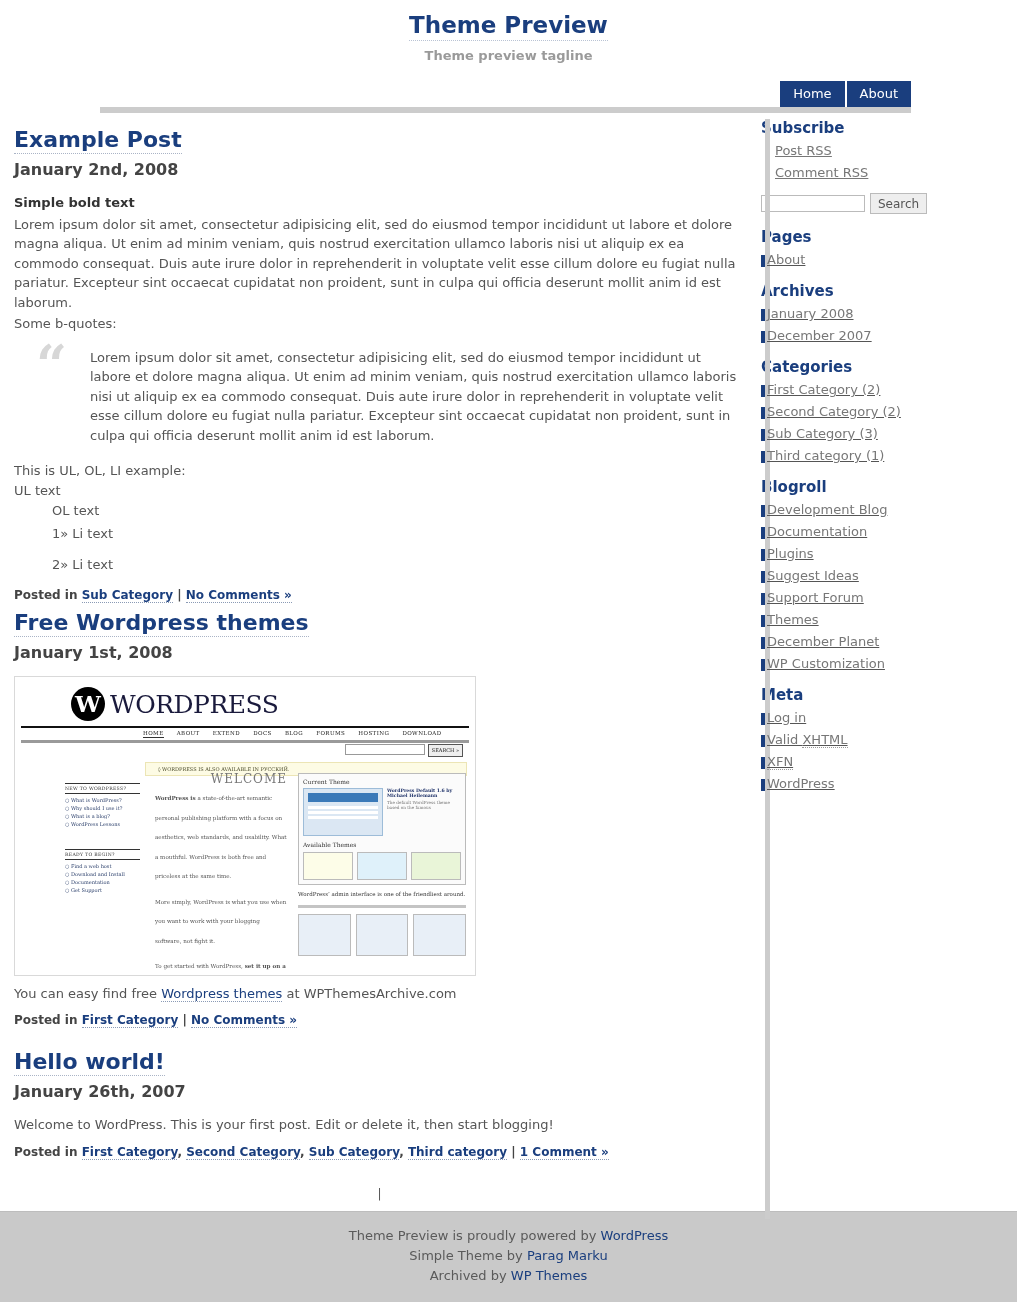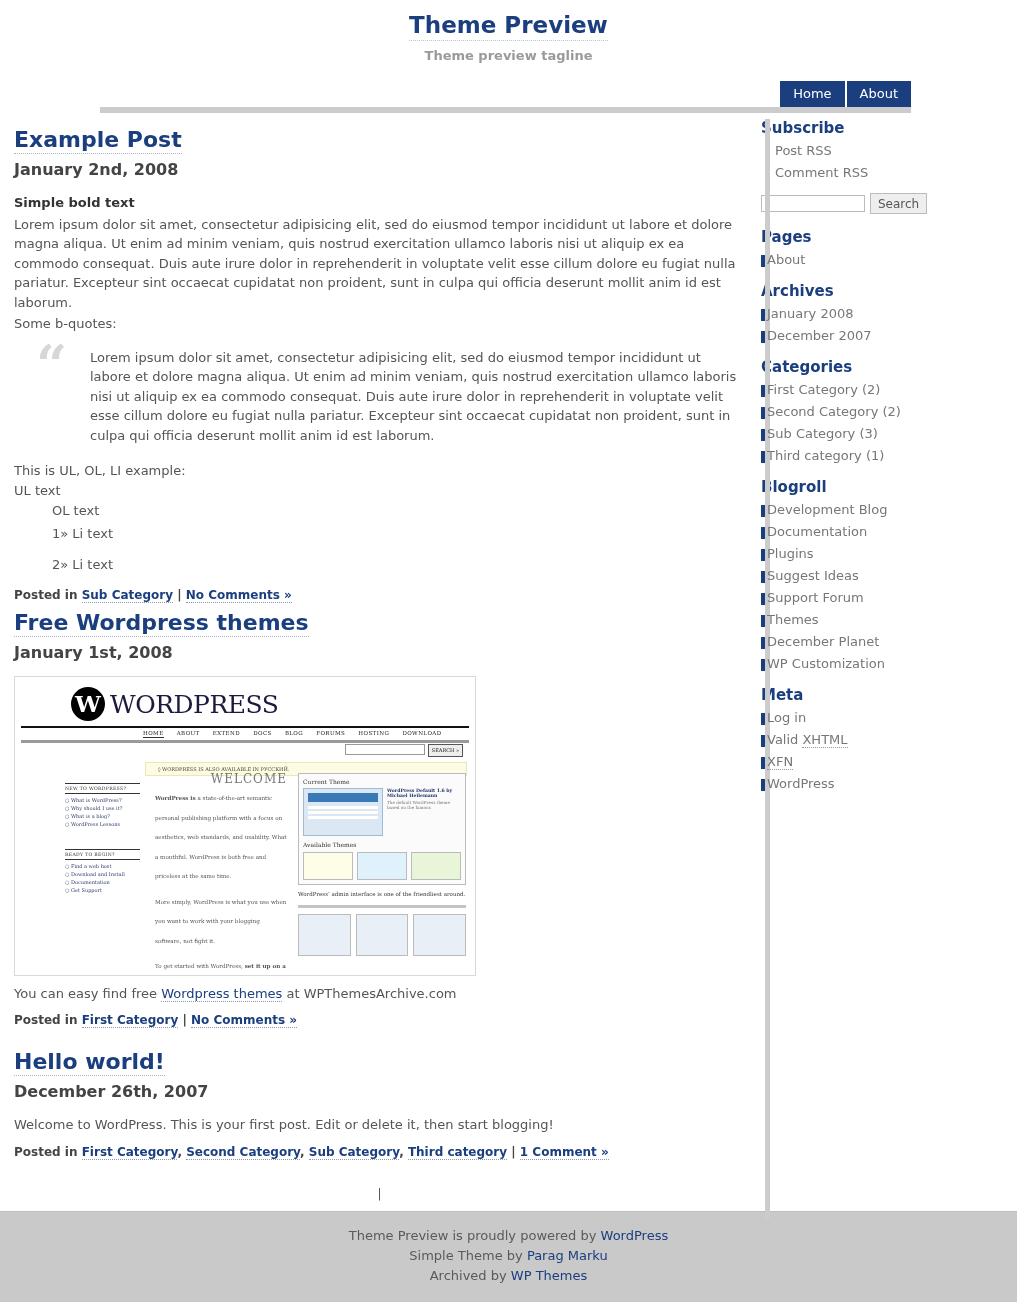--- a/index.html
+++ b/index.html
@@ -287,21 +287,21 @@
 
   
   .sb-title {
     font-size: 15px;
     font-weight: bold;
     color: #1A3E7E;
     margin: 14px 0 6px 0;
   }
   .sb-title:first-child { margin-top: 0; }
   .sb-list { list-style: none; margin: 0; padding: 0; }
-  .sb-list li { margin: 0 0 6px 0; line-height: 16px; }
+  .sb-list li { margin: 0 0 6px 0; line-height: 16px; text-decoration: underline; }
   .sb-plain { padding-left: 14px; color: #777777; }
   .sb-plain a { color: #777777; text-decoration: none; }
   .sb-bul {
     padding-left: 6px;
     position: relative;
   }
   .sb-bul::before {
     content:"";
     position:absolute;
     left:0; top:3px;
@@ -503,21 +503,21 @@
         <a href="#">First Category</a>
         <span class="sep">|</span>
         <a href="#">No Comments »</a>
       </div>
     </div>
 
     <div class="post" style="margin-top:22px;">
       <h2 class="post-title">
         <span>Hello world!</span>
       </h2>
-      <div class="post-date">December 26th, 2007</div>
+      <div class="post-date">January 26th, 2007</div>
       <p class="body-text">Welcome to WordPress. This is your first post. Edit or delete it, then start blogging!</p>
       <div class="postmeta">
         <span>Posted in</span>
         <a href="#">First Category</a><span>,</span>
         <a href="#">Second Category</a><span>,</span>
         <a href="#">Sub Category</a><span>,</span>
         <a href="#">Third category</a>
         <span class="sep">|</span>
         <a href="#">1 Comment »</a>
       </div>

